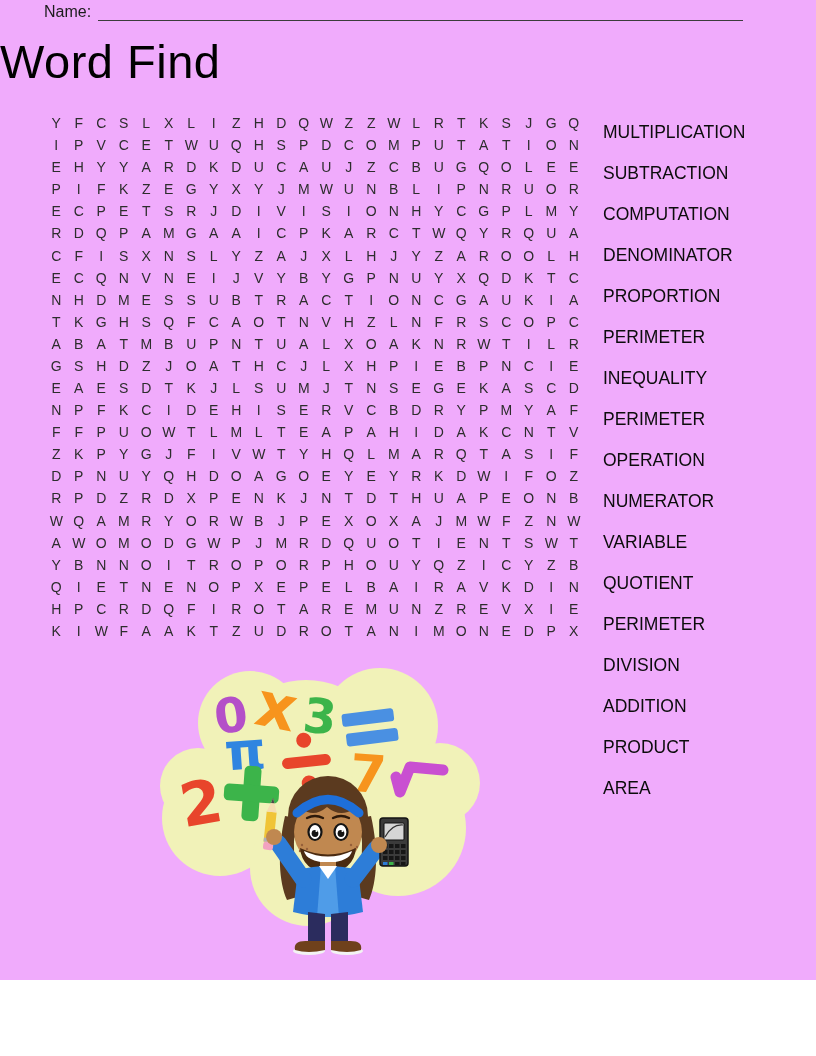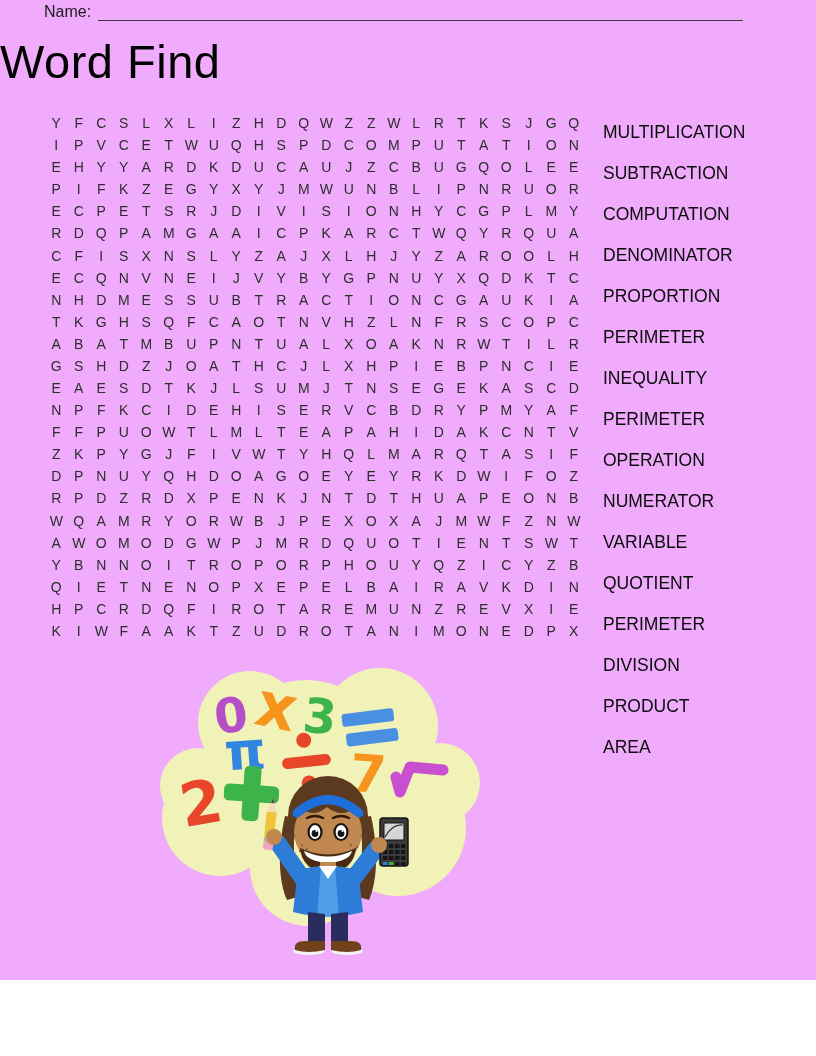--- a/index.html
+++ b/index.html
@@ -675,20 +675,21 @@
       <div class="word">PROPORTION</div>
       <div class="word">PERIMETER</div>
       <div class="word">INEQUALITY</div>
       <div class="word">PERIMETER</div>
       <div class="word">OPERATION</div>
       <div class="word">NUMERATOR</div>
       <div class="word">VARIABLE</div>
       <div class="word">QUOTIENT</div>
       <div class="word">PERIMETER</div>
       <div class="word">DIVISION</div>
+      <div class="word">ADDITION</div>
       <div class="word">PRODUCT</div>
       <div class="word">AREA</div>
     </div>
 
   <svg class="illustration" viewBox="0 0 326 296" xmlns="http://www.w3.org/2000/svg">
 
     <g fill="#f1f2b8">
       <circle cx="150" cy="102" r="88"></circle>
       <circle cx="94" cy="57" r="52"></circle>
       <circle cx="224" cy="60" r="58"></circle>

